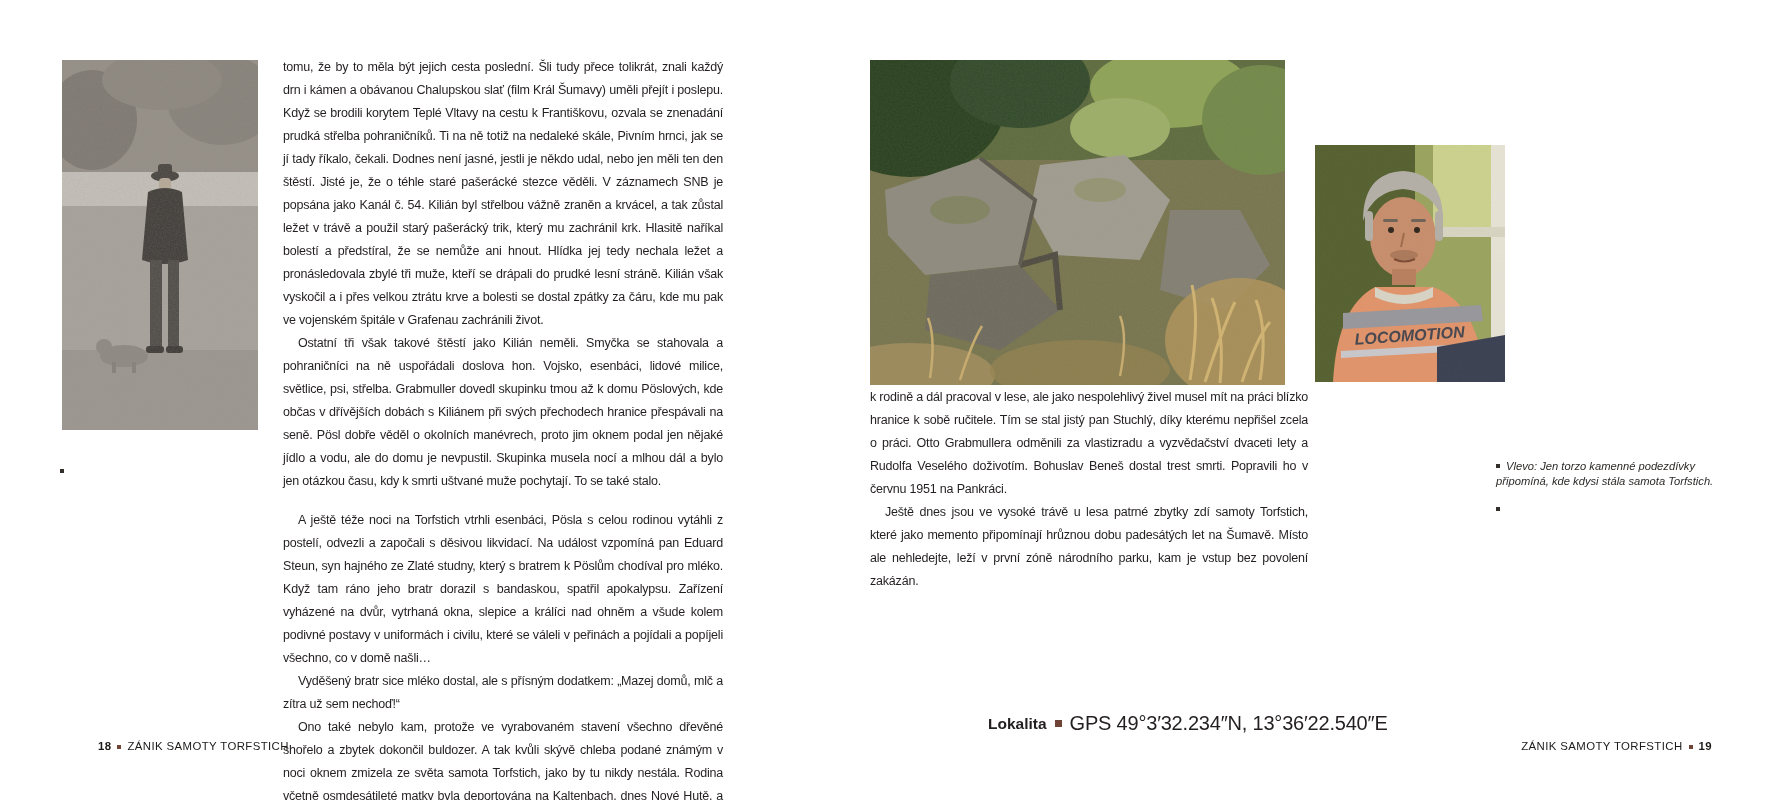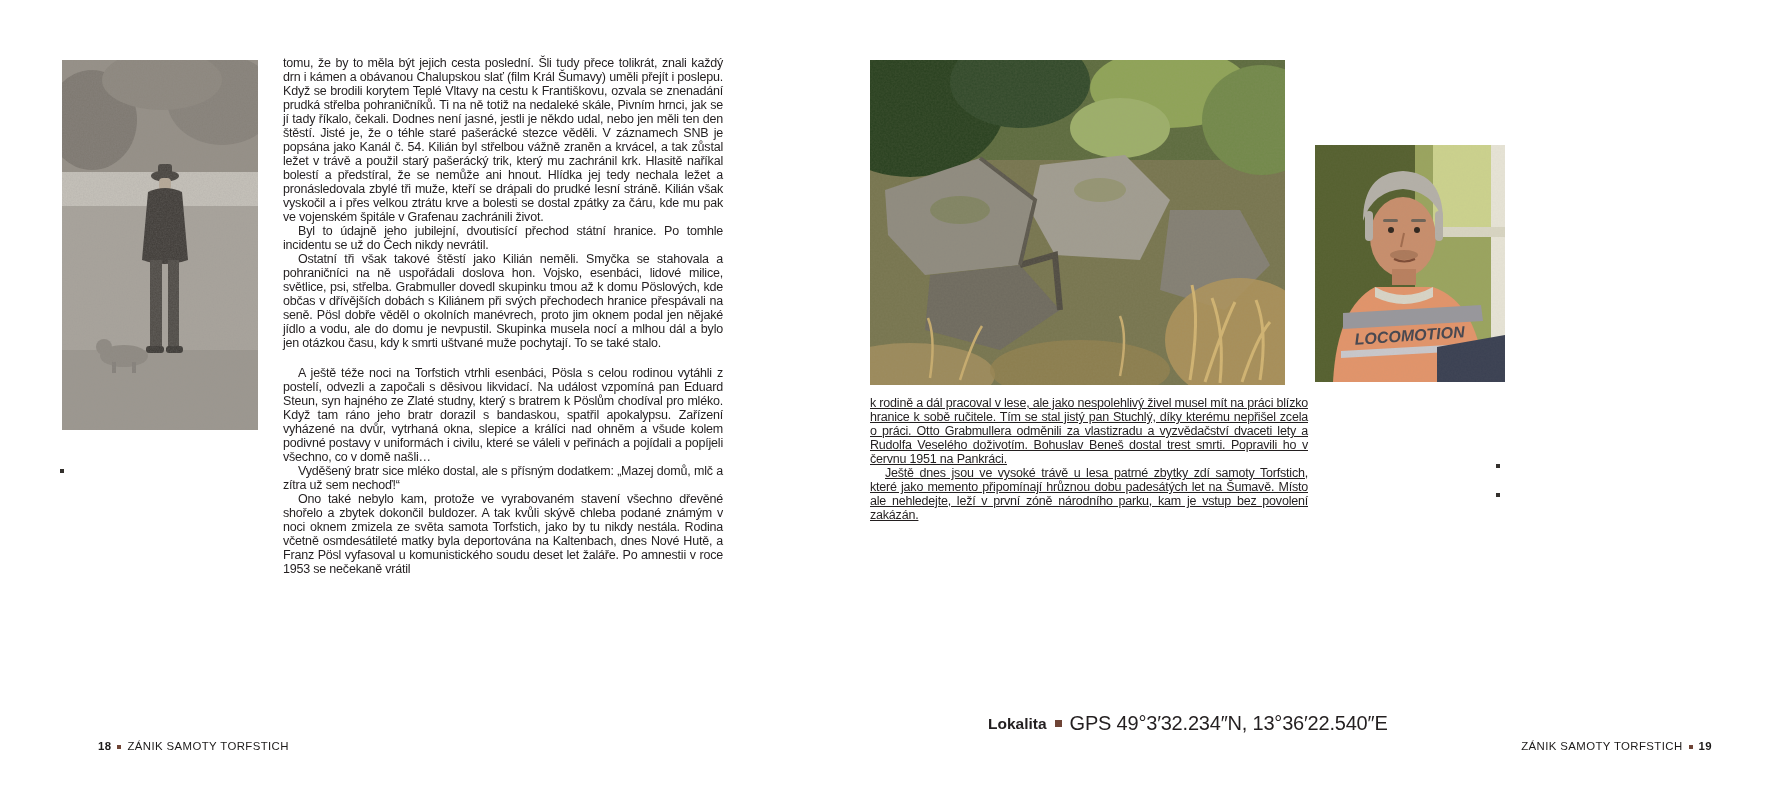--- a/index.html
+++ b/index.html
@@ -11,27 +11,27 @@
   figure svg { display:block; width:100%; height:100%; }
 
   
   .photo-bw    { left:62px;  top:60px;  width:196px; height:370px; }
   .photo-ruins { left:870px; top:60px;  width:415px; height:325px; }
   .photo-steun { left:1315px;top:145px; width:190px; height:237px; }
 
   
   .textcol { position:absolute; }
   .textcol p {
-    margin:0; text-align:justify; font-size:12.5px; line-height:14px;
+    margin:0; text-align:justify; font-size:12.5px; line-height:23px;
     letter-spacing:-0.2px; color:#231f20;
   }
   .textcol p.indent { text-indent:15px; }
   .textcol p.gap-above { margin-top:16px; }
   .textcol-left  { left:283px; top:56px;  width:440px; }
-  .textcol-right { left:870px; top:396px; width:438px;text-decoration:underline; }
+  .textcol-right { left:870px; top:386px; width:438px; }
 
   
   .caption {
     position:absolute; font-style:italic; font-size:11.2px; line-height:14.6px;
     color:#2c2a28; margin:0;
   }
   .caption-left { left:60px; top:464px; width:238px; }
   .captions-right { position:absolute; left:1496px; top:459px; width:250px; }
   .captions-right .caption { position:static; }
   .captions-right .caption + .caption { margin-top:14px; }
@@ -101,21 +101,20 @@
           <rect x="70" y="302" width="4" height="11" fill="#85807a"></rect>
         </g>
         <rect width="196" height="370" filter="url(#grainA)" opacity="0.5"></rect>
       </svg>
     </figure>
 
     <p class="caption caption-left"><span class="bullet"></span></p>
 
     <div class="textcol textcol-left">
       <p>tomu, že by to měla být jejich cesta poslední. Šli tudy přece tolikrát, znali každý drn i kámen a obávanou Chalupskou slať (film Král Šumavy) uměli přejít i poslepu. Když se brodili korytem Teplé Vltavy na cestu k Františkovu, ozvala se znenadání prudká střelba pohraničníků. Ti na ně totiž na nedaleké skále, Pivním hrnci, jak se jí tady říkalo, čekali. Dodnes není jasné, jestli je někdo udal, nebo jen měli ten den štěstí. Jisté je, že o téhle staré pašerácké stezce věděli. V záznamech SNB je popsána jako Kanál č. 54. Kilián byl střelbou vážně zraněn a krvácel, a tak zůstal ležet v trávě a použil starý pašerácký trik, který mu zachránil krk. Hlasitě naříkal bolestí a předstíral, že se nemůže ani hnout. Hlídka jej tedy nechala ležet a pronásledovala zbylé tři muže, kteří se drápali do prudké lesní stráně. Kilián však vyskočil a i přes velkou ztrátu krve a bolesti se dostal zpátky za čáru, kde mu pak ve vojenském špitále v Grafenau zachránili život.</p>
-      <p class="indent">Byl to údajně jeho jubilejní, dvoutisící přechod státní hranice. Po tomhle incidentu se už do Čech nikdy nevrátil.</p>
       <p class="indent">Ostatní tři však takové štěstí jako Kilián neměli. Smyčka se stahovala a pohraničníci na ně uspořádali doslova hon. Vojsko, esenbáci, lidové milice, světlice, psi, střelba. Grabmuller dovedl skupinku tmou až k domu Pöslových, kde občas v dřívějších dobách s Kiliánem při svých přechodech hranice přespávali na seně. Pösl dobře věděl o okolních manévrech, proto jim oknem podal jen nějaké jídlo a vodu, ale do domu je nevpustil. Skupinka musela nocí a mlhou dál a bylo jen otázkou času, kdy k smrti uštvané muže pochytají. To se také stalo.</p>
       <p class="indent gap-above">A ještě téže noci na Torfstich vtrhli esenbáci, Pösla s celou rodinou vytáhli z postelí, odvezli a započali s děsivou likvidací. Na událost vzpomíná pan Eduard Steun, syn hajného ze Zlaté studny, který s bratrem k Pöslům chodíval pro mléko. Když tam ráno jeho bratr dorazil s bandaskou, spatřil apokalypsu. Zařízení vyházené na dvůr, vytrhaná okna, slepice a králíci nad ohněm a všude kolem podivné postavy v uniformách i civilu, které se váleli v peřinách a pojídali a popíjeli všechno, co v domě našli…</p>
       <p class="indent">Vyděšený bratr sice mléko dostal, ale s přísným dodatkem: „Mazej domů, mlč a zítra už sem nechoď!“</p>
       <p class="indent">Ono také nebylo kam, protože ve vyrabovaném stavení všechno dřevěné shořelo a zbytek dokončil buldozer. A tak kvůli skývě chleba podané známým v noci oknem zmizela ze světa samota Torfstich, jako by tu nikdy nestála. Rodina včetně osmdesátileté matky byla deportována na Kaltenbach, dnes Nové Hutě, a Franz Pösl vyfasoval u komunistického soudu deset let žaláře. Po amnestii v roce 1953 se nečekaně vrátil</p>
     </div>
 
     <footer class="pagefooter footer-left"><span class="pagenum">18</span><span class="sep-square"></span><span>ZÁNIK SAMOTY TORFSTICH</span></footer>
   </section>
 
   <section>
@@ -198,21 +197,21 @@
         <rect width="190" height="237" filter="url(#grainC)" opacity="0.25"></rect>
       </svg>
     </figure>
 
     <div class="textcol textcol-right">
       <p>k rodině a dál pracoval v lese, ale jako nespolehlivý živel musel mít na práci blízko hranice k sobě ručitele. Tím se stal jistý pan Stuchlý, díky kterému nepřišel zcela o práci. Otto Grabmullera odměnili za vlastizradu a vyzvědačství dvaceti lety a Rudolfa Veselého doživotím. Bohuslav Beneš dostal trest smrti. Popravili ho v červnu 1951 na Pankráci.</p>
       <p class="indent">Ještě dnes jsou ve vysoké trávě u lesa patrné zbytky zdí samoty Torfstich, které jako memento připomínají hrůznou dobu padesátých let na Šumavě. Místo ale nehledejte, leží v první zóně národního parku, kam je vstup bez povolení zakázán.</p>
     </div>
 
     <div class="captions-right">
-      <p class="caption"><span class="bullet"></span></p>
+      <p class="caption"><span class="bullet"></span><span>Vlevo: Jen torzo kamenné podezdívky připomíná, kde kdysi stála samota Torfstich.</span></p>
       <p class="caption"><span class="bullet"></span></p>
     </div>
 
     <div class="lokalita">
       <span class="label">Lokalita</span>
       <span class="square"></span>
       <span class="gps">GPS 49°3′32.234″N, 13°36′22.540″E</span>
     </div>
 
     <footer class="pagefooter footer-right"><span>ZÁNIK SAMOTY TORFSTICH</span><span class="sep-square"></span><span class="pagenum">19</span></footer>

